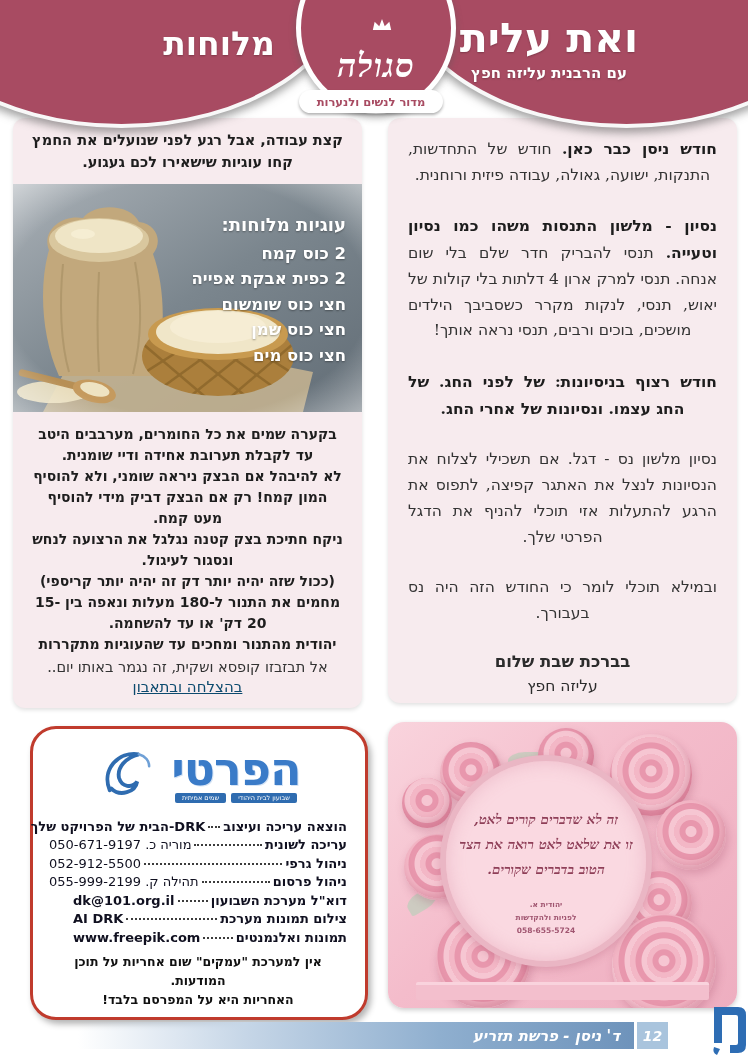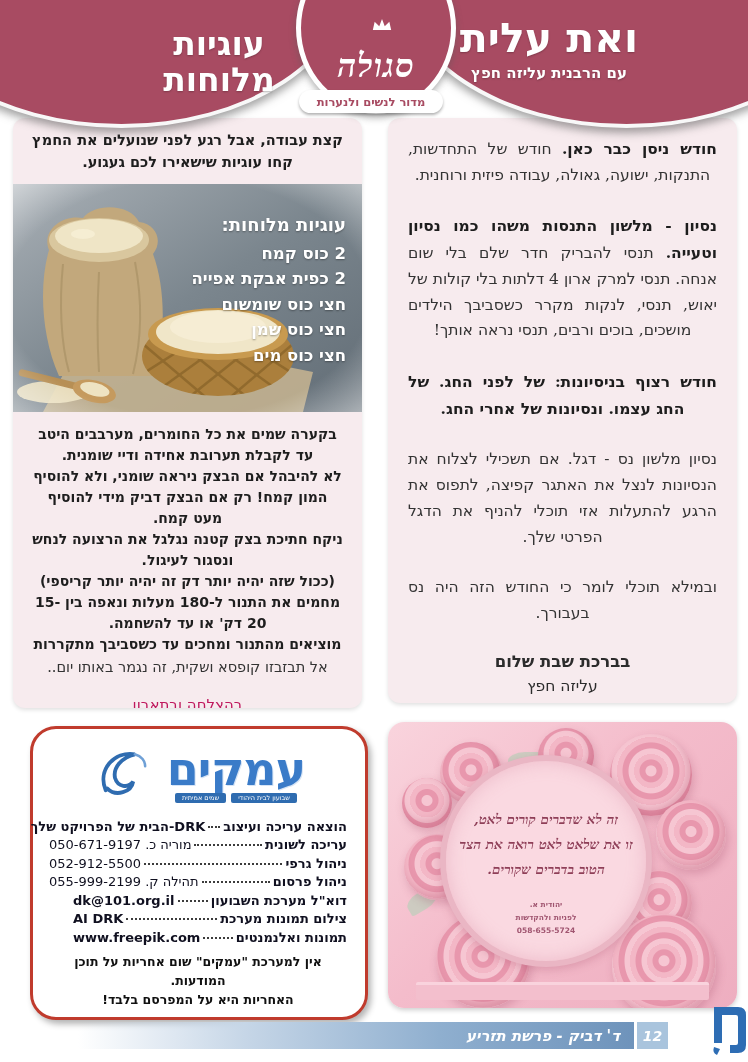--- a/index.html
+++ b/index.html
@@ -44,22 +44,22 @@
   .recipe-image svg{position:absolute;inset:0;}
   .recipe-overlay{position:absolute;top:30px;right:16px;text-align:right;color:#fff;z-index:2;
     text-shadow:0 1px 2px rgba(0,0,0,.35);}
   .recipe-overlay .rt{font-size:18px;font-weight:bold;margin-bottom:6px;}
   .recipe-overlay .ri{font-size:16.5px;font-weight:bold;line-height:1.55;}
   .recipe-steps{padding:12px 18px 0;text-align:center;font-size:14px;font-weight:bold;
     line-height:1.5;color:#1e1e1e;}
   .recipe-steps p{margin:0;}
   .recipe-note{font-family:"DejaVu Serif","DejaVu Sans",serif;font-weight:normal;font-size:14.5px;
     color:#333;margin-top:2px;text-align:center;}
-  .recipe-close{margin-top:18px;text-align:center;font-family:"DejaVu Serif","DejaVu Sans",serif;
-    font-size:15px;color:#be185d;}
+  .recipe-close{text-align:center;font-family:"DejaVu Serif","DejaVu Sans",serif;
+    font-size:15px;color:#0c4a6e;text-decoration:underline;}
   
   .credits{position:absolute;left:30px;top:726px;width:338px;height:294px;box-sizing:border-box;
     background:#fff;border:3px solid #c03b2d;border-radius:26px;box-shadow:3px 4px 6px rgba(0,0,0,.3);
     padding:8px 18px 8px 16px;}
   .credits-logo-row{display:flex;align-items:center;justify-content:center;gap:14px;height:78px;}
   .amakim-text{color:#3a7bc8;font-size:46px;font-weight:bold;line-height:.9;letter-spacing:-1px;
     text-shadow:1px 1px 0 #d6e4f5;}
   .amakim-strips{display:flex;gap:5px;justify-content:center;margin-top:3px;}
   .strip{background:#2f6cb0;color:#fff;font-size:6.5px;padding:1px 7px;border-radius:2px;white-space:nowrap;}
   .credit-row{display:flex;align-items:baseline;font-size:13px;color:#101020;margin:3.5px 0;}
@@ -95,21 +95,20 @@
     color:#fff;font-weight:bold;font-style:italic;font-size:14px;display:flex;align-items:center;justify-content:center;}
   .footer-logo{position:absolute;top:1005px;left:704px;width:44px;height:50px;}
 </style>
 </head>
 <body>
 
 <div class="ellipse left"></div>
 <div class="ellipse right"></div>
 
 <div class="head-left">
-  <div>עוגיות</div>
   <div>מלוחות</div>
 </div>
 
 <div class="head-right">
   <div class="t">ואת עלית</div>
   <div class="s">עם הרבנית עליזה חפץ</div>
 </div>
 
 <div class="logo-circle">
   <span class="logo-swirl">
@@ -191,33 +190,33 @@
       <div class="ri">חצי כוס מים</div>
     </div>
   </div>
 
   <div class="recipe-steps">
     <p>בקערה שמים את כל החומרים, מערבבים היטב עד לקבלת תערובת אחידה ודיי שומנית.</p>
     <p>לא להיבהל אם הבצק ניראה שומני, ולא להוסיף המון קמח! רק אם הבצק דביק מידי להוסיף מעט קמח.</p>
     <p>ניקח חתיכת בצק קטנה נגלגל את הרצועה לנחש ונסגור לעיגול.</p>
     <p>(ככול שזה יהיה יותר דק זה יהיה יותר קריספי)</p>
     <p>מחמים את התנור ל-180 מעלות ונאפה בין 15-20 דק' או עד להשחמה.</p>
-    <p>מוציאים מהתנור ומחכים עד כשסביבך מתקררות</p>
+    <p>יהודית מהתנור ומחכים עד שהעוגיות מתקררות</p>
     <div class="recipe-note">אל תבזבזו קופסא ושקית, זה נגמר באותו יום..</div>
   </div>
   <div class="recipe-close">
     <div>בהצלחה ובתאבון</div>
 
   </div>
 </div>
 
 <div class="credits">
   <div class="credits-logo-row">
     <div class="amakim-logo">
-      <div class="amakim-text">עמקים</div>
+      <div class="amakim-text">הפרטי</div>
       <div class="amakim-strips">
         <span class="strip">שבועון לבית היהודי</span>
         <span class="strip">שמים אמיתית</span>
       </div>
     </div>
     <span>
       <svg width="62" height="60" viewBox="0 0 70 70">
         <path d="M16 54 C6 30 26 8 50 12 C34 16 24 28 27 40 C30 50 42 52 48 44 C46 56 28 62 18 52" fill="none" stroke="#2f6cb0" stroke-width="4.5" stroke-linecap="round"></path>
         <path d="M50 12 C58 14 62 20 62 26" fill="none" stroke="#6fa0d6" stroke-width="3" stroke-linecap="round"></path>
       </svg>
@@ -288,21 +287,21 @@
     </div>
     <div class="quote-attrib">
       <div>יהודית א.</div>
       <div>לפניות ולהקדשות</div>
       <div class="ltr">058-655-5724</div>
     </div>
   </div>
 </div>
 
 <div class="footer-bar">
-  <span class="footer-issue">ד' דביק - פרשת תזריע</span>
+  <span class="footer-issue">ד' ניסן - פרשת תזריע</span>
 </div>
 <div class="footer-page">12</div>
 <span class="footer-logo">
   <svg width="44" height="50" viewBox="0 0 44 50">
     <path d="M10 2 L34 2 Q42 2 42 10 L42 40 Q42 48 34 48 L26 48 L26 40 L32 40 Q34 40 34 38 L34 12 Q34 10 32 10 L18 10 L18 38 L10 38 Z" fill="#2e6db4"></path>
     <path d="M10 42 Q8 48 13 50 L16 44 Z" fill="#2e6db4"></path>
     <circle cx="24" cy="20" r="3.2" fill="#ffffff"></circle>
   </svg>
 </span>
 

